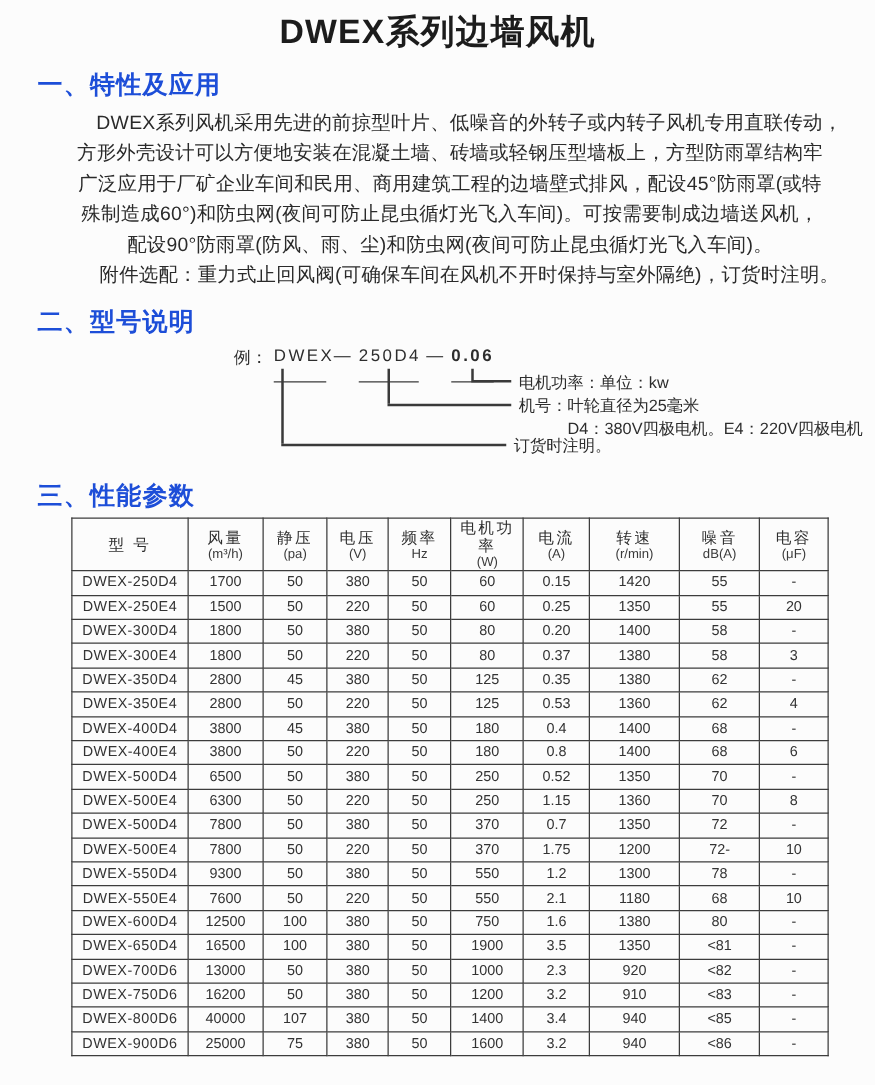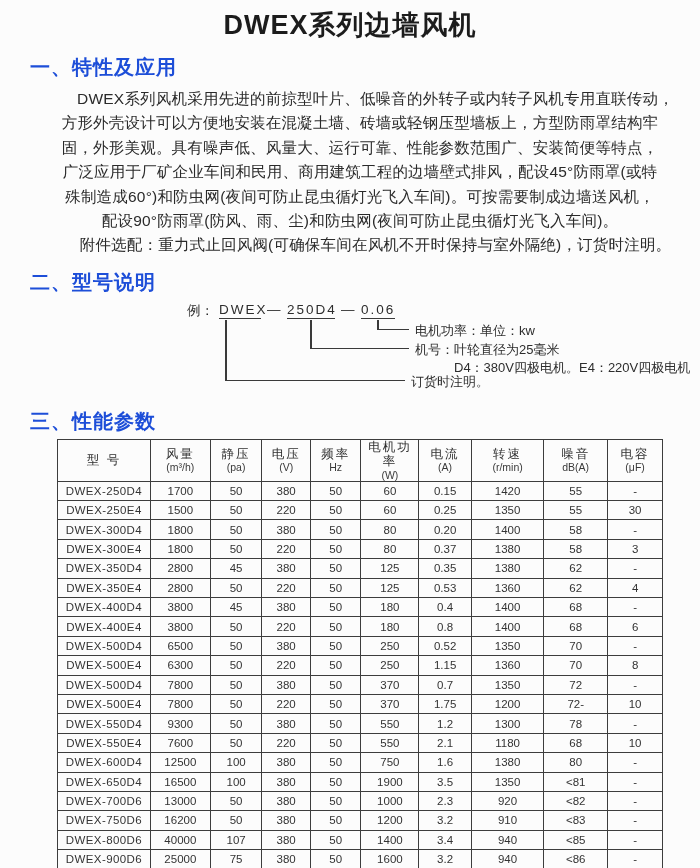--- a/index.html
+++ b/index.html
@@ -49,21 +49,21 @@
     margin-left:187px;
     margin-top:6px;
     height:95px;
     font-size:13px;
     color:#2d2d2d;
   }
   .diagram .abs{position:absolute;white-space:nowrap;}
   .code-part{
     position:absolute;top:0;
     letter-spacing:2px;
-    padding-bottom:1px;
+    padding-bottom:13px;
     border-bottom:1.5px solid #3a3a3a;
     font-size:13.5px;
   }
   .code-plain{position:absolute;top:0;font-size:13.5px;}
   .dline{position:absolute;background:#3a3a3a;}
   .vline{width:1.5px;}
   .hline{height:1.5px;}
 
   
   table.perf{
@@ -98,36 +98,35 @@
 
 <div class="page">
 
   <div class="doc-title">DWEX系列边墙风机</div>
 
   <div class="sec-heading">一、特性及应用</div>
 
   <div class="para">
       <div class="para-line indent">DWEX系列风机采用先进的前掠型叶片、低噪音的外转子或内转子风机专用直联传动，</div>
       <div class="para-line">方形外壳设计可以方便地安装在混凝土墙、砖墙或轻钢压型墙板上，方型防雨罩结构牢</div>
-      <div class="para-line">固，外形美观。具有噪声低、风量大、运行可靠、性能参数范围广、安装简便等特点，</div>
       <div class="para-line">广泛应用于厂矿企业车间和民用、商用建筑工程的边墙壁式排风，配设45°防雨罩(或特</div>
       <div class="para-line">殊制造成60°)和防虫网(夜间可防止昆虫循灯光飞入车间)。可按需要制成边墙送风机，</div>
       <div class="para-line">配设90°防雨罩(防风、雨、尘)和防虫网(夜间可防止昆虫循灯光飞入车间)。</div>
       <div class="para-line indent">附件选配：重力式止回风阀(可确保车间在风机不开时保持与室外隔绝)，订货时注明。</div>
     </div>
 
   <div class="sec-heading">二、型号说明</div>
 
   <div class="diagram">
     <span class="code-plain" style="left:0px;">例：</span>
     <span class="code-part" style="left:32px;width:42px;">DWEX</span>
     <span class="code-plain" style="left:80px;">—</span>
     <span class="code-part" style="left:100px;width:48px;">250D4</span>
     <span class="code-plain" style="left:154px;">—</span>
-    <span class="code-part" style="left:174px;width:34px;">0.06</span>
+    <span class="code-part" style="left:174px;width:34px;font-weight:bold;">0.06</span>
 
     <div class="dline vline" style="left:190px;top:18px;height:9px;"></div>
     <div class="dline hline" style="left:190px;top:27px;width:32px;"></div>
     <span class="abs" style="left:228px;top:20px;">电机功率：单位：kw</span>
 
     <div class="dline vline" style="left:123px;top:18px;height:28px;"></div>
     <div class="dline hline" style="left:123px;top:46px;width:99px;"></div>
     <span class="abs" style="left:228px;top:39px;">机号：叶轮直径为25毫米</span>
     <span class="abs" style="left:267px;top:57px;">D4：380V四极电机。E4：220V四极电机</span>
 
@@ -210,21 +209,21 @@
         <tr>
           <td class="model">DWEX-250E4</td>
           <td>1500</td>
           <td>50</td>
           <td>220</td>
           <td>50</td>
           <td>60</td>
           <td>0.25</td>
           <td>1350</td>
           <td>55</td>
-          <td>30</td>
+          <td>20</td>
         </tr>
         <tr>
           <td class="model">DWEX-300D4</td>
           <td>1800</td>
           <td>50</td>
           <td>380</td>
           <td>50</td>
           <td>80</td>
           <td>0.20</td>
           <td>1400</td>

